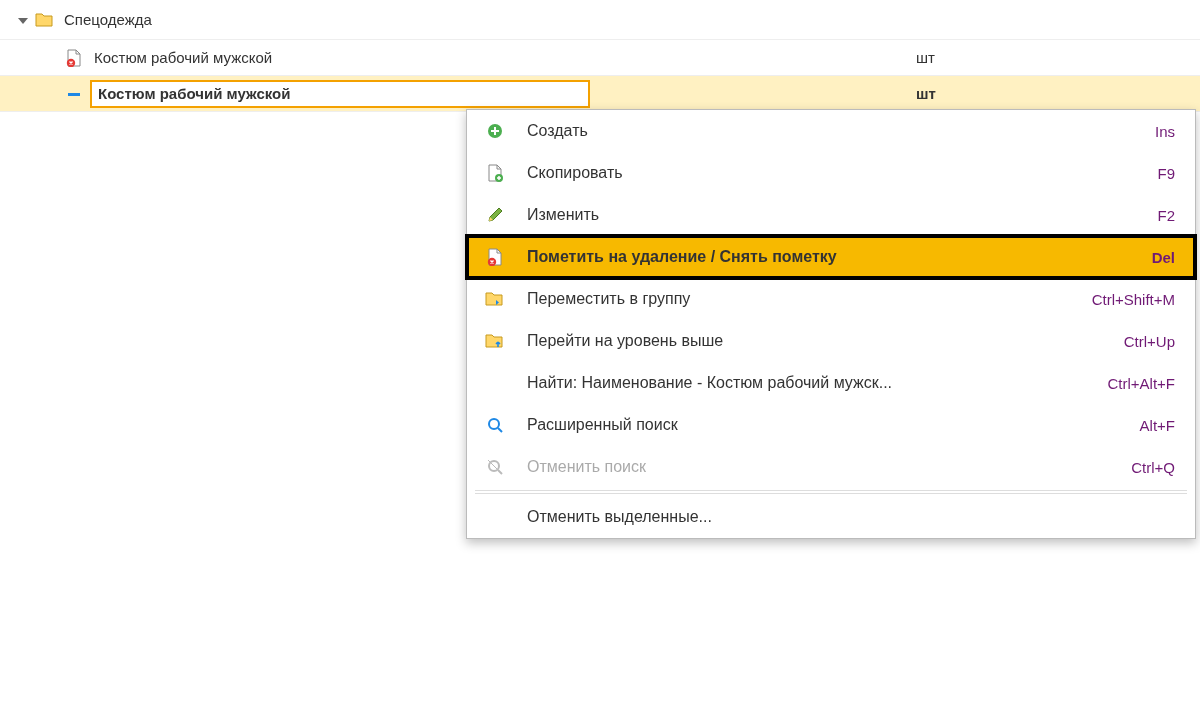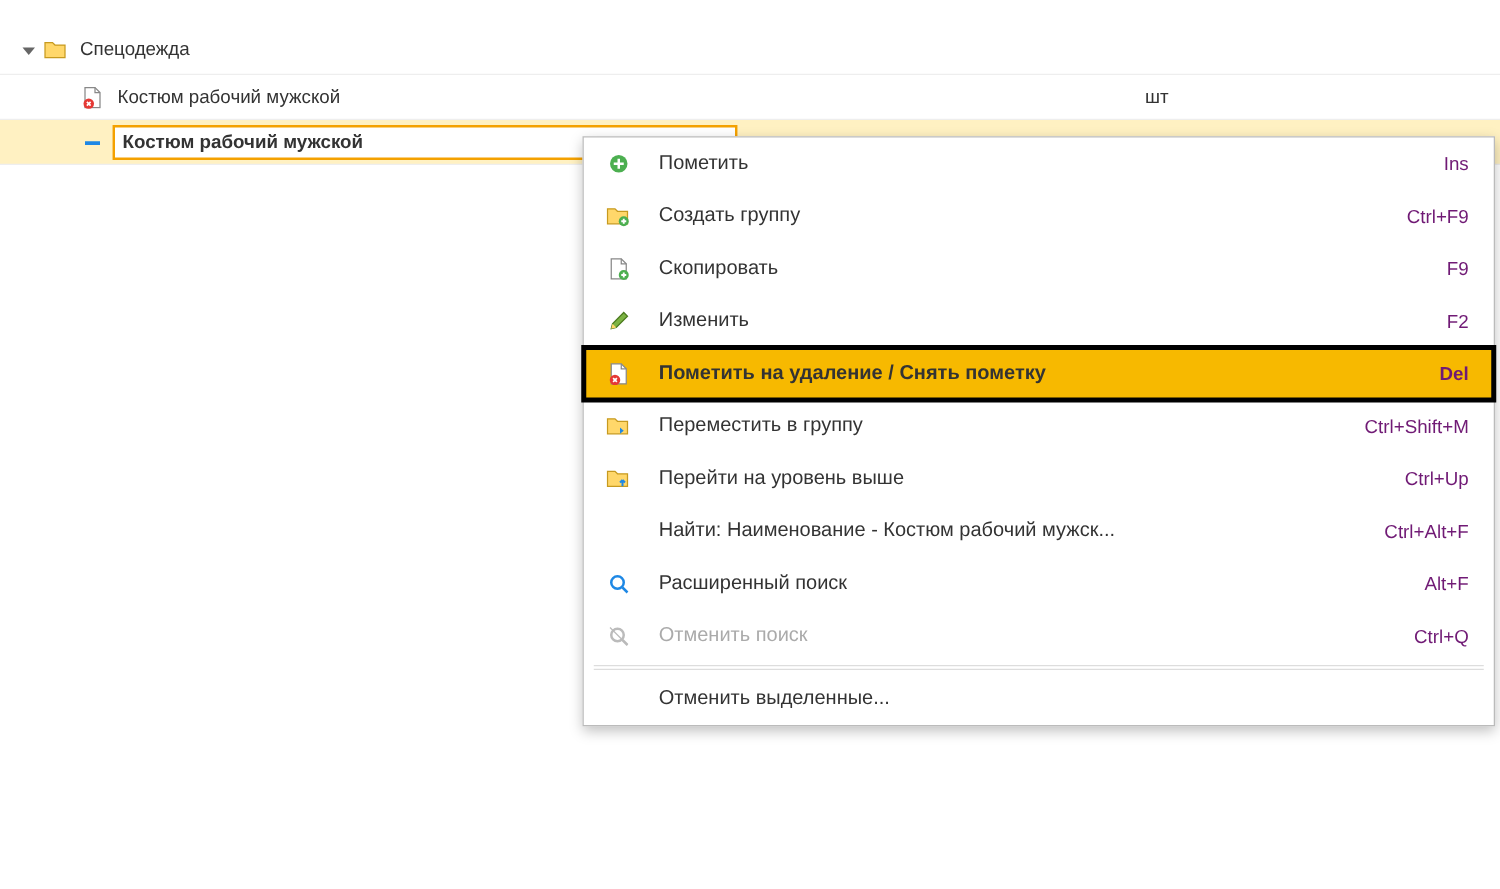--- a/index.html
+++ b/index.html
@@ -6,21 +6,20 @@
   body {
     margin: 0;
     font-family: Arial, sans-serif;
     font-size: 15px;
     color: #333;
     background: #fff;
     width: 1200px;
   }
   .tree {
     width: 100%;
-    margin-top: 20px;
   }
   .row {
     display: flex;
     align-items: center;
     height: 36px;
     border-bottom: 1px solid #eee;
     padding-left: 16px;
   }
   .row.group {
     height: 40px;
@@ -210,33 +209,24 @@
 </div>
 
 <div class="ctx">
 
   <div class="ctx-item">
     <span class="ico">
         <svg width="18" height="18">
           <use href="#i-plus-green"></use>
         </svg>
       </span>
-    <span class="ctx-label">Пометить</span>
+    <span class="ctx-label">Создать</span>
     <span class="ctx-shortcut">Ins</span>
   </div>
 
-  <div class="ctx-item">
-    <span class="ico">
-        <svg width="20" height="18">
-          <use href="#i-folder-plus"></use>
-        </svg>
-      </span>
-    <span class="ctx-label">Создать группу</span>
-    <span class="ctx-shortcut">Ctrl+F9</span>
-  </div>
 
   <div class="ctx-item">
     <span class="ico">
         <svg width="18" height="18">
           <use href="#i-doc-plus"></use>
         </svg>
       </span>
     <span class="ctx-label">Скопировать</span>
     <span class="ctx-shortcut">F9</span>
   </div>

